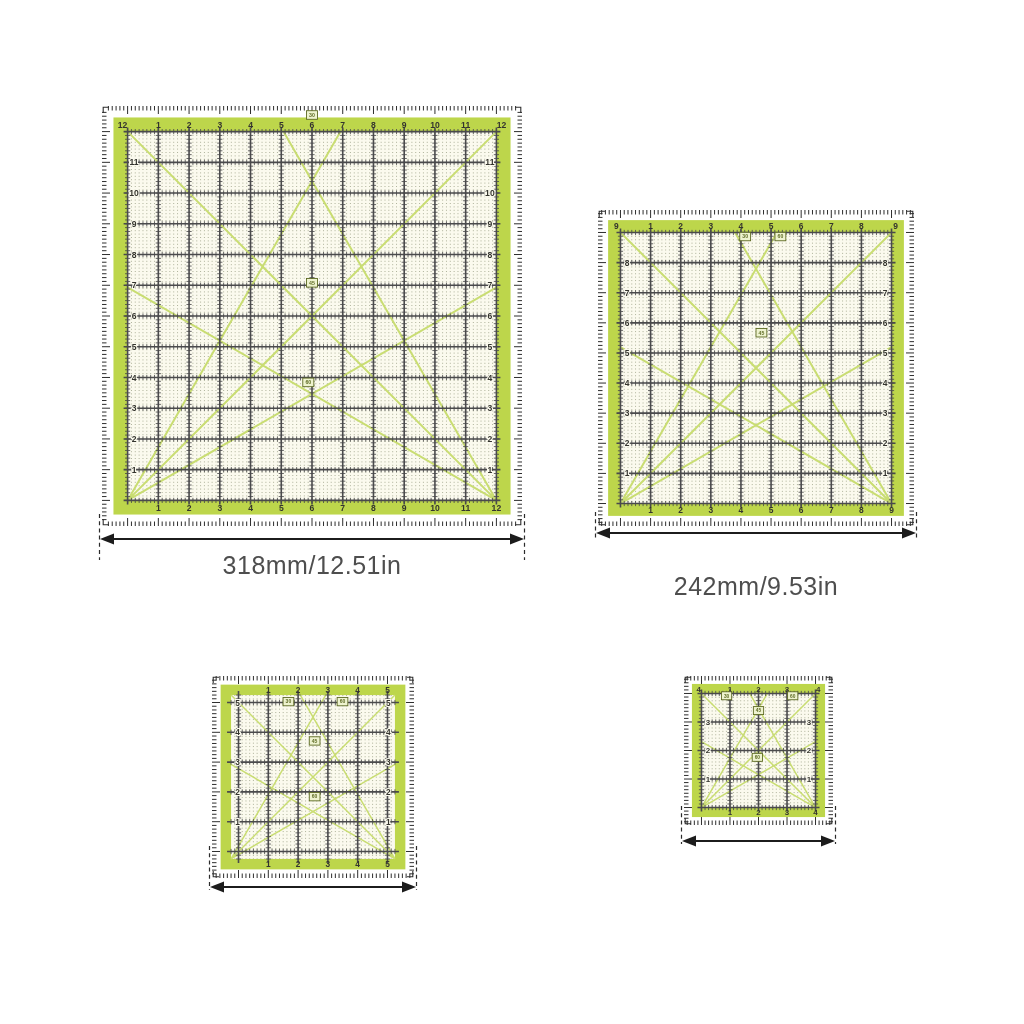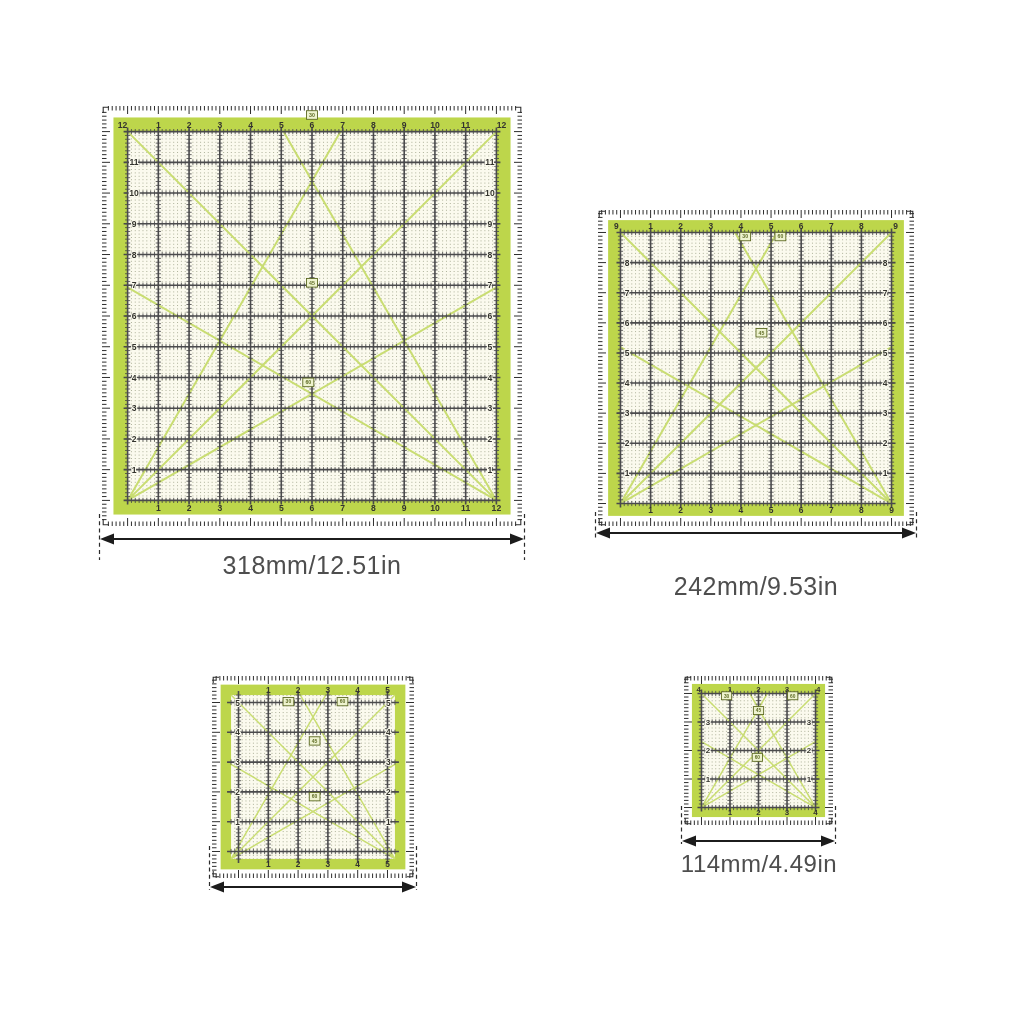--- a/index.html
+++ b/index.html
@@ -237,15 +237,14 @@
     </svg>
   <svg class="dim" id="dim-d" width="157" height="38">
       <path d="M1.5,0V38M155.5,0V38" stroke="#2b2b2b" stroke-width="1.2" stroke-dasharray="4 3.2" fill="none"></path>
       <line x1="14" y1="35" x2="143" y2="35" stroke="#1c1c1c" stroke-width="2"></line>
       <polygon points="2,35 16,29.5 16,40.5" fill="#1c1c1c"></polygon>
       <polygon points="155,35 141,29.5 141,40.5" fill="#1c1c1c"></polygon>
     </svg>
 
   <div class="dim-label" id="label-a">318mm/12.51in</div>
   <div class="dim-label" id="label-b">242mm/9.53in</div>
-  <div class="dim-label" id="label-d">114mm/4.49in</div>
 
 </div>
 
 </body></html>

